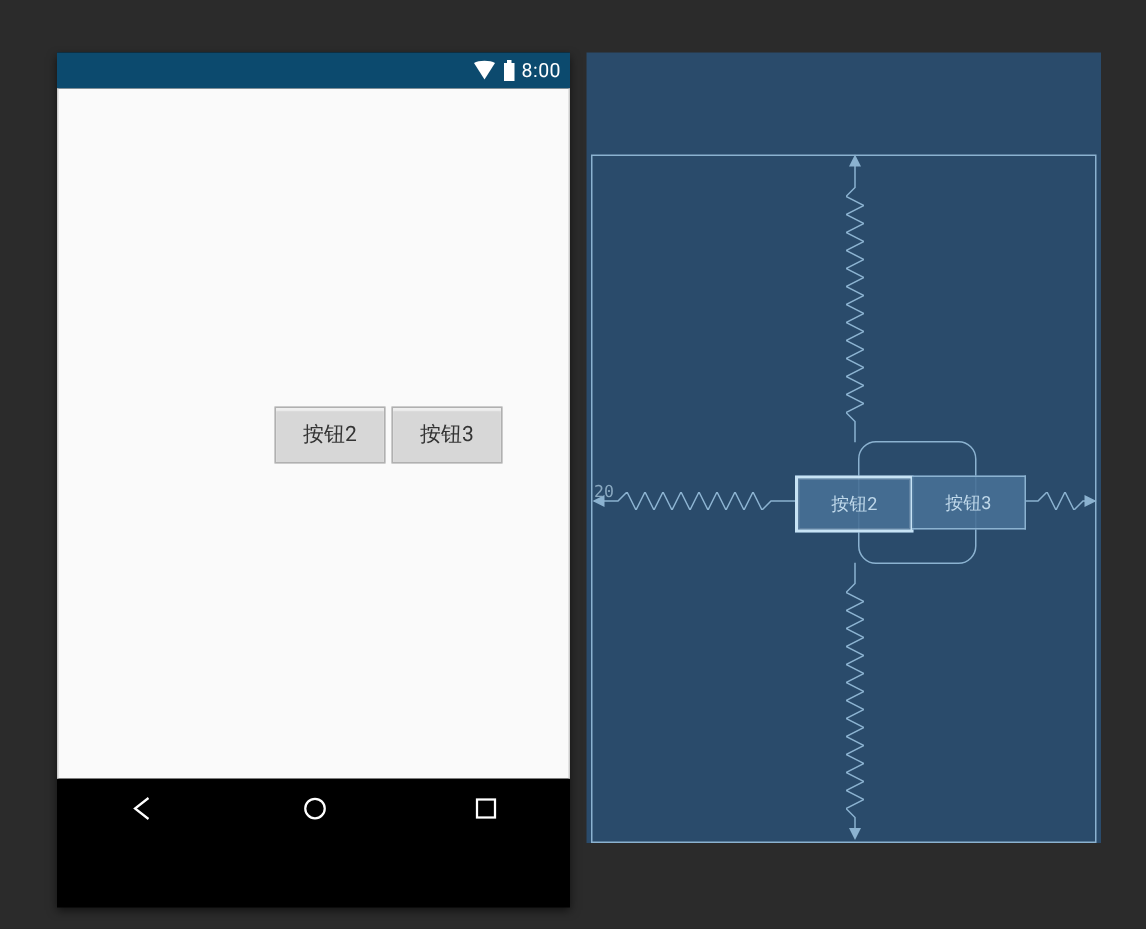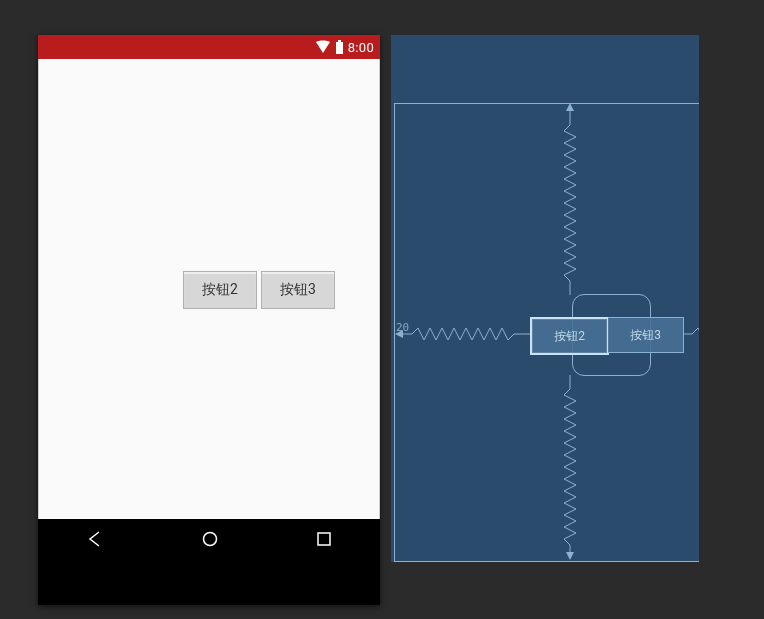--- a/index.html
+++ b/index.html
@@ -22,21 +22,21 @@
     position: absolute;
     left: 38px;
     top: 35px;
     width: 342px;
     height: 570px;
     background: #000;
     box-shadow: 0 2px 6px rgba(0,0,0,0.6);
   }
   .status-bar {
     height: 24px;
-    background: #b91c1c;
+    background: #0c4a6e;
     color: #fff;
     display: flex;
     justify-content: flex-end;
     align-items: center;
     font-size: 13px;
     padding: 0 6px;
     gap: 4px;
   }
   .status-bar .wifi-icon svg,
   .status-bar .battery-icon svg {
@@ -89,21 +89,21 @@
     justify-content: space-around;
     align-items: center;
   }
   .nav-bar svg { display:block; }
 
   
   .blueprint-panel {
     position: absolute;
     left: 391px;
     top: 35px;
-    width: 308px;
+    width: 343px;
     height: 527px;
     background: #2a4b6b;
     overflow: hidden;
   }
   
   .blueprint-inner {
     position: absolute;
     left: 3px;
     top: 68px;
     width: 335px;

